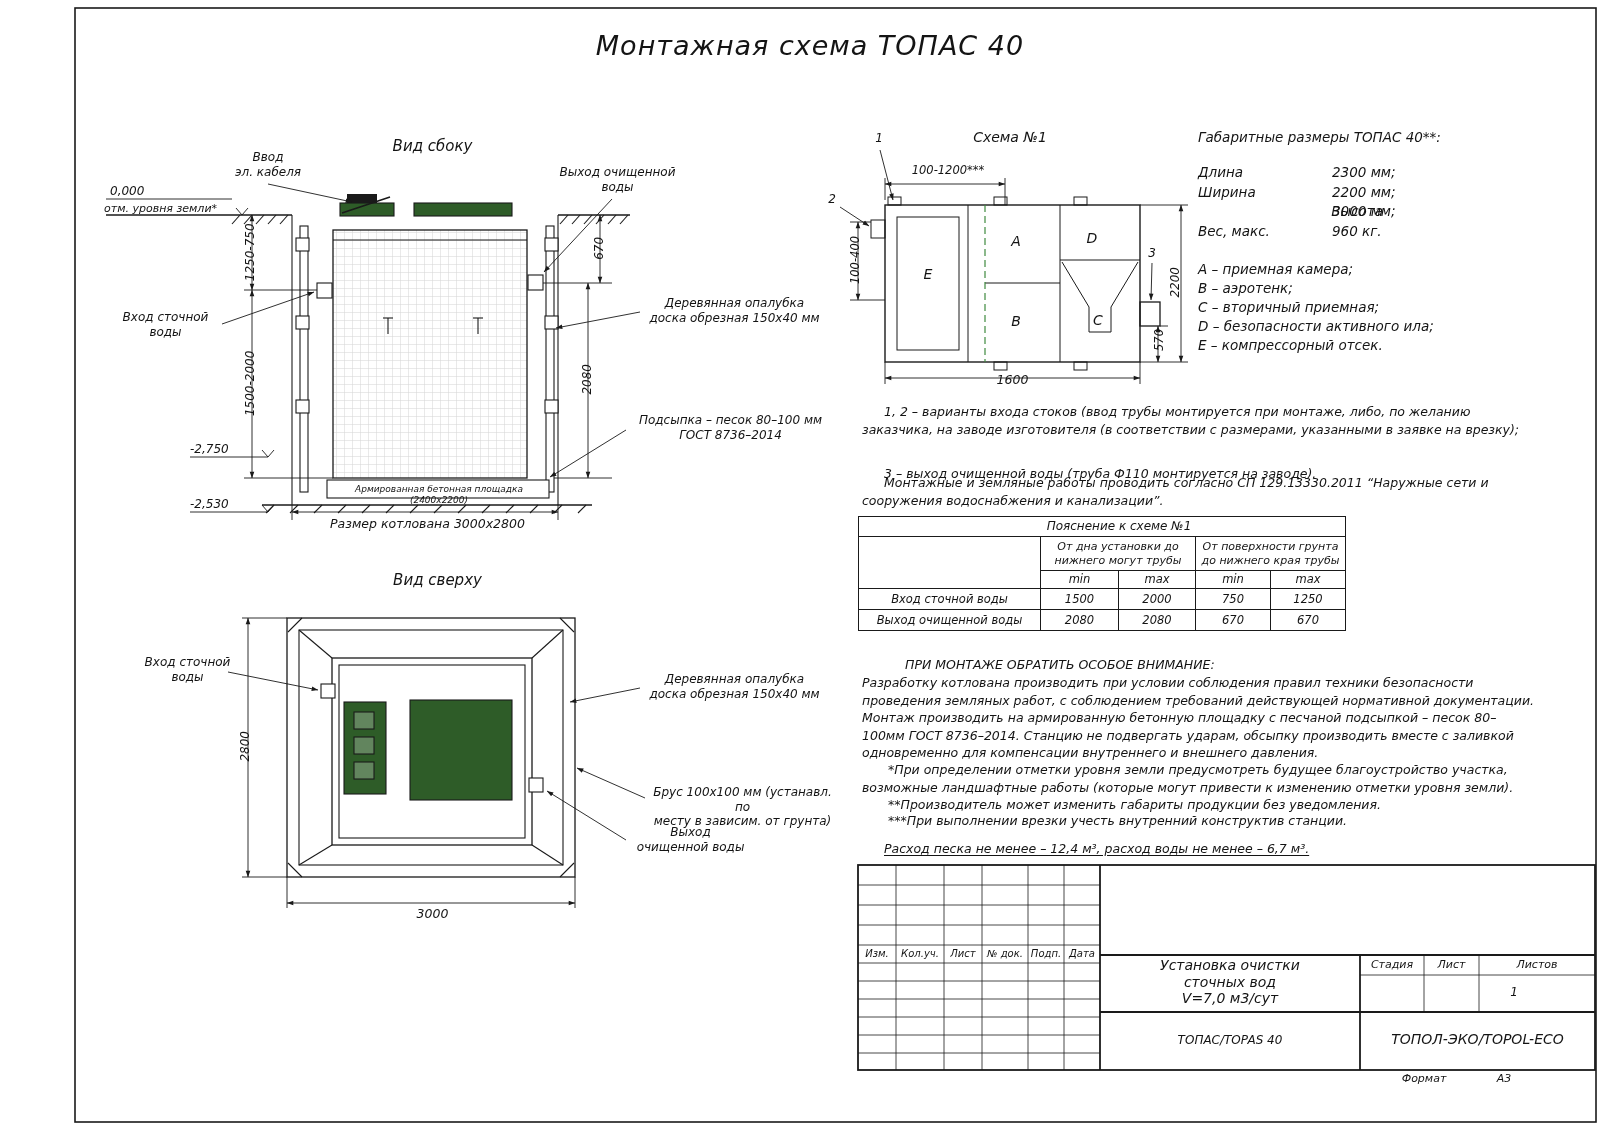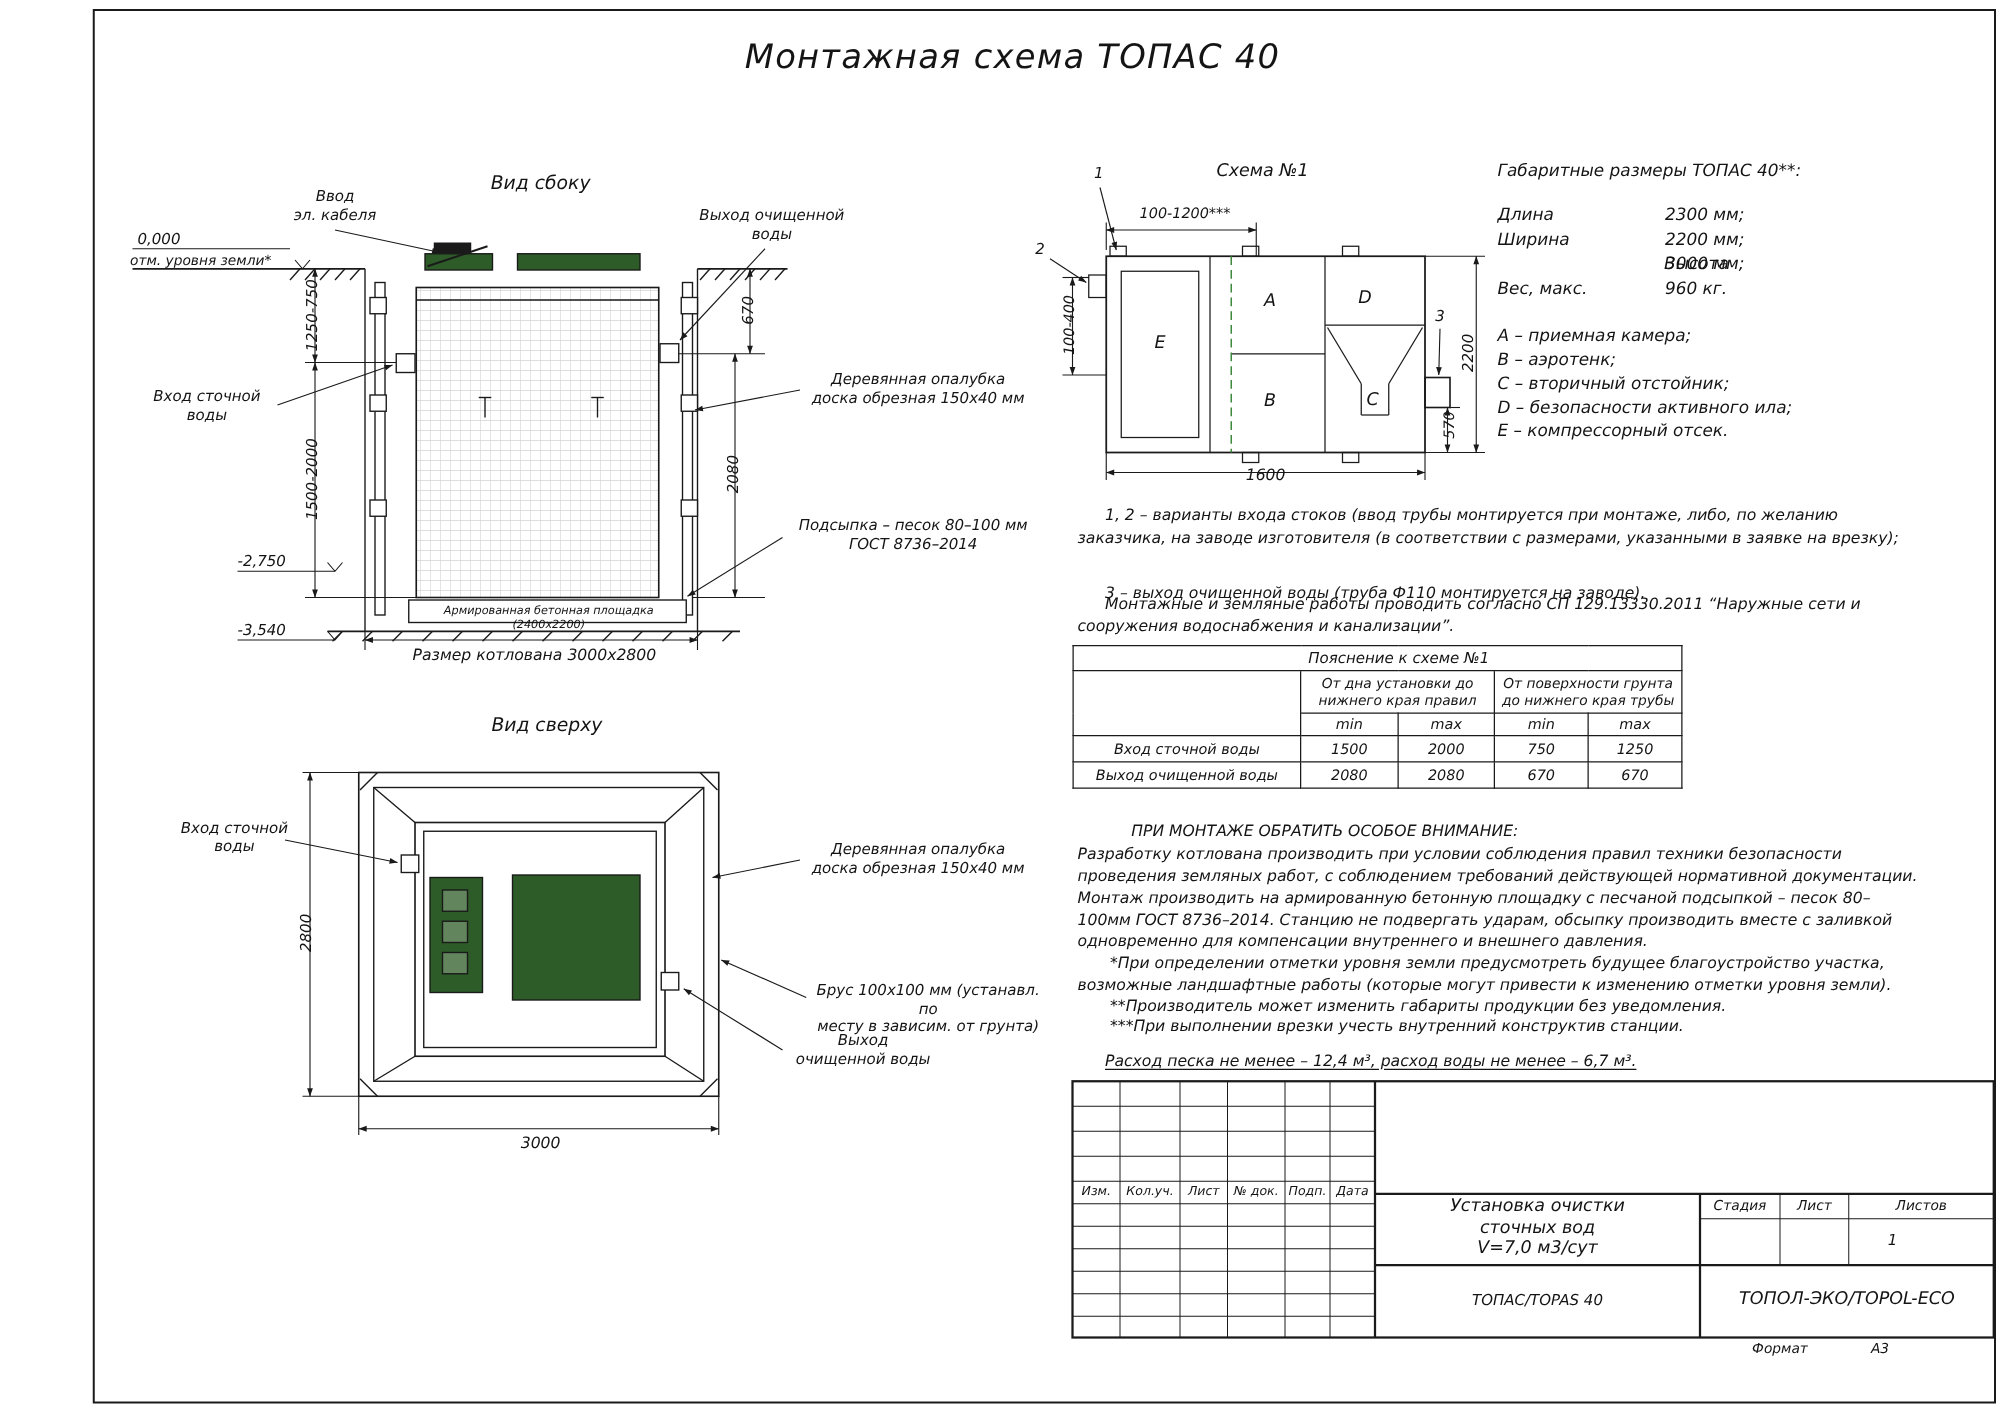--- a/index.html
+++ b/index.html
@@ -257,21 +257,21 @@
 <div class="lbl ctr rot" style="left:210px; top:376px; width:80px;">1500-2000</div>
 <div class="lbl ctr rot" style="left:579px; top:241px; width:40px;">670</div>
 <div class="lbl ctr rot" style="left:557px; top:372px; width:60px;">2080</div>
 <div class="lbl ctr" style="left:108px; top:310px; width:115px;">Вход сточной
 воды</div>
 <div class="lbl ctr" style="left:642px; top:296px; width:185px;">Деревянная опалубка
 доска обрезная 150х40 мм</div>
 <div class="lbl ctr" style="left:628px; top:413px; width:205px;">Подсыпка – песок 80–100 мм
 ГОСТ 8736–2014</div>
 <div class="lbl" style="left:190px; top:442px; width:55px;">-2,750</div>
-<div class="lbl" style="left:190px; top:497px; width:55px;">-3,540</div>
+<div class="lbl" style="left:190px; top:497px; width:55px;">-2,530</div>
 <div class="lbl ctr f9" style="left:330px; top:484px; width:218px;">Армированная бетонная площадка (2400х2200)</div>
 <div class="lbl ctr f125" style="left:315px; top:516px; width:225px;">Размер котлована 3000х2800</div>
 
 <div class="lbl ctr h15" style="left:360px; top:571px; width:155px;">Вид сверху</div>
 <div class="lbl ctr" style="left:130px; top:655px; width:115px;">Вход сточной
 воды</div>
 <div class="lbl ctr rot" style="left:215px; top:739px; width:60px;">2800</div>
 <div class="lbl ctr" style="left:642px; top:672px; width:185px;">Деревянная опалубка
 доска обрезная 150х40 мм</div>
 <div class="lbl ctr" style="left:645px; top:785px; width:195px;">Брус 100х100 мм (устанавл. по
@@ -299,21 +299,21 @@
 <div class="lbl f135" style="left:1198px; top:164px; width:125px;">Длина</div>
 <div class="lbl f135" style="left:1332px; top:164px; width:120px;">2300 мм;</div>
 <div class="lbl f135" style="left:1198px; top:184px; width:125px;">Ширина</div>
 <div class="lbl f135" style="left:1332px; top:184px; width:120px;">2200 мм;</div>
 <div class="lbl f135" style="left:1258px; top:203px; width:125px;text-align:right;">Высота</div>
 <div class="lbl f135" style="left:1332px; top:203px; width:120px;">3000 мм;</div>
 <div class="lbl f135" style="left:1198px; top:223px; width:125px;">Вес, макс.</div>
 <div class="lbl f135" style="left:1332px; top:223px; width:120px;">960 кг.</div>
 <div class="lbl f135" style="left:1198px; top:261px; width:340px;">А – приемная камера;</div>
 <div class="lbl f135" style="left:1198px; top:280px; width:340px;">В – аэротенк;</div>
-<div class="lbl f135" style="left:1198px; top:299px; width:340px;">С – вторичный отстойник;</div>
+<div class="lbl f135" style="left:1198px; top:299px; width:340px;">С – вторичный приемная;</div>
 <div class="lbl f135" style="left:1198px; top:318px; width:340px;">D – безопасности активного ила;</div>
 <div class="lbl f135" style="left:1198px; top:337px; width:340px;">Е – компрессорный отсек.</div>
 
 <div class="lbl f125 para ind22" style="left:862px; top:403px; width:675px;">1, 2 – варианты входа  стоков (ввод трубы монтируется при монтаже, либо, по желанию заказчика, на заводе изготовителя (в соответствии с размерами, указанными в заявке на врезку);</div>
 <div class="lbl f125 para ind22" style="left:862px; top:465px; width:675px;">3 – выход очищенной воды (труба Ф110 монтируется на заводе).</div>
 <div class="lbl f125 para ind22" style="left:862px; top:474px; width:660px;">Монтажные и земляные работы проводить согласно СП 129.13330.2011 “Наружные сети и сооружения водоснабжения и канализации”.</div>
 
 <table class="exp-table">
   <colgroup>
     <col style="width:182px">
@@ -322,21 +322,21 @@
         <col style="width:75px">
         <col style="width:75px">
   </colgroup>
   <tbody>
         <tr>
           <td colspan="5" class="tt">Пояснение к схеме №1</td>
         </tr>
   <tr class="gh">
     <td rowspan="2"></td>
     <td colspan="2">От дна установки до
-нижнего края правил</td>
+нижнего могут трубы</td>
     <td colspan="2">От поверхности грунта
 до нижнего края трубы</td>
   </tr>
   <tr class="mm">
     <td>min</td>
     <td>max</td>
     <td>min</td>
     <td>max</td>
   </tr>
   <tr class="dr">

